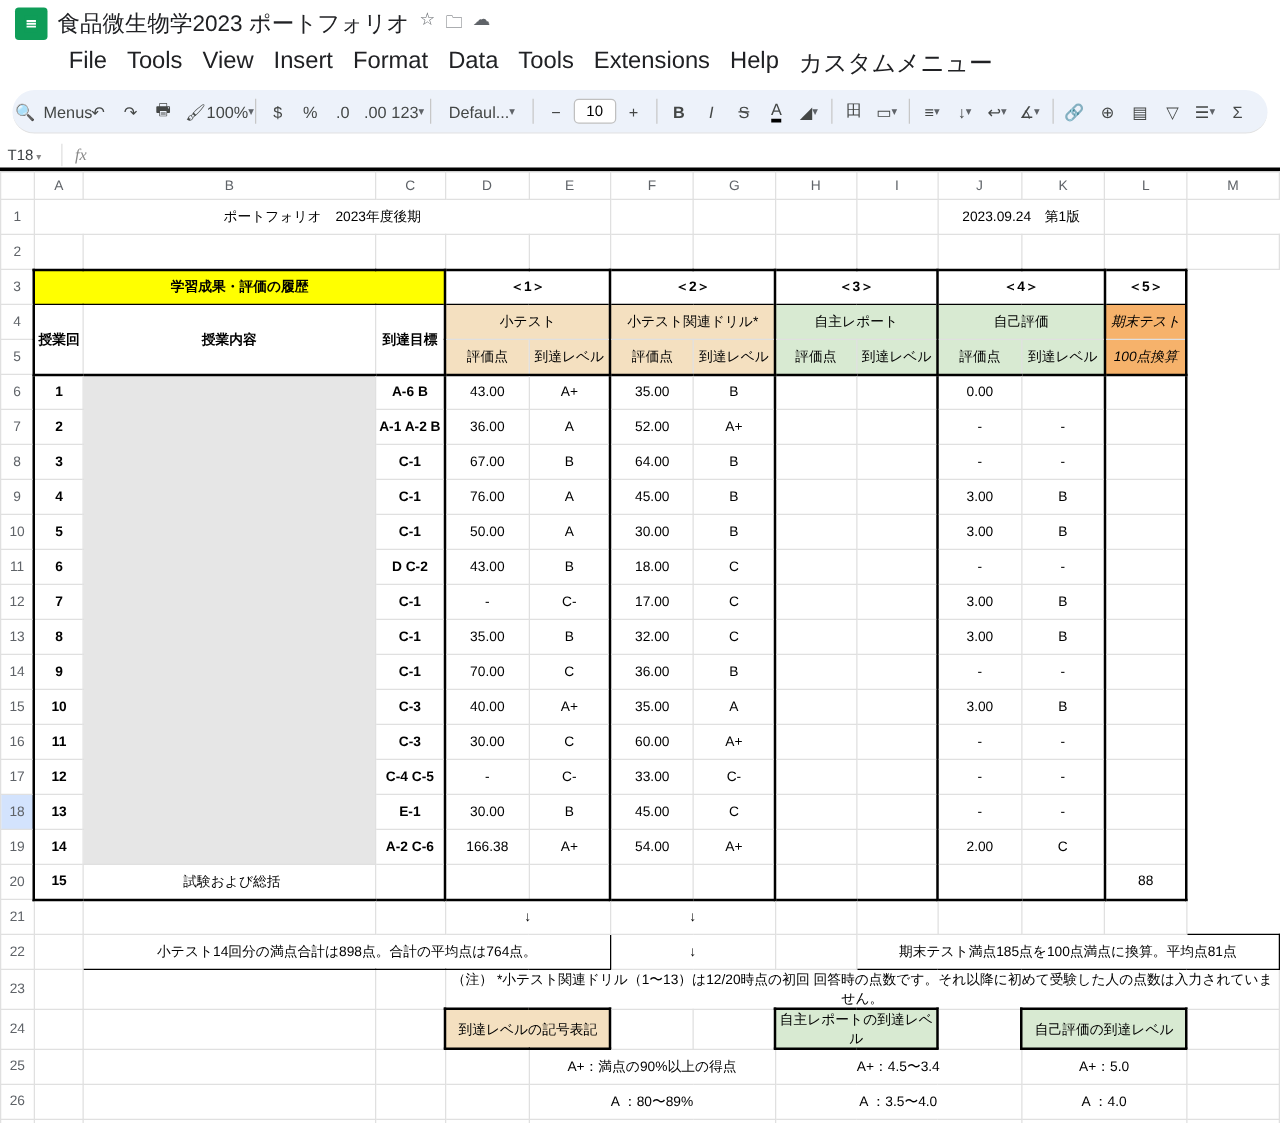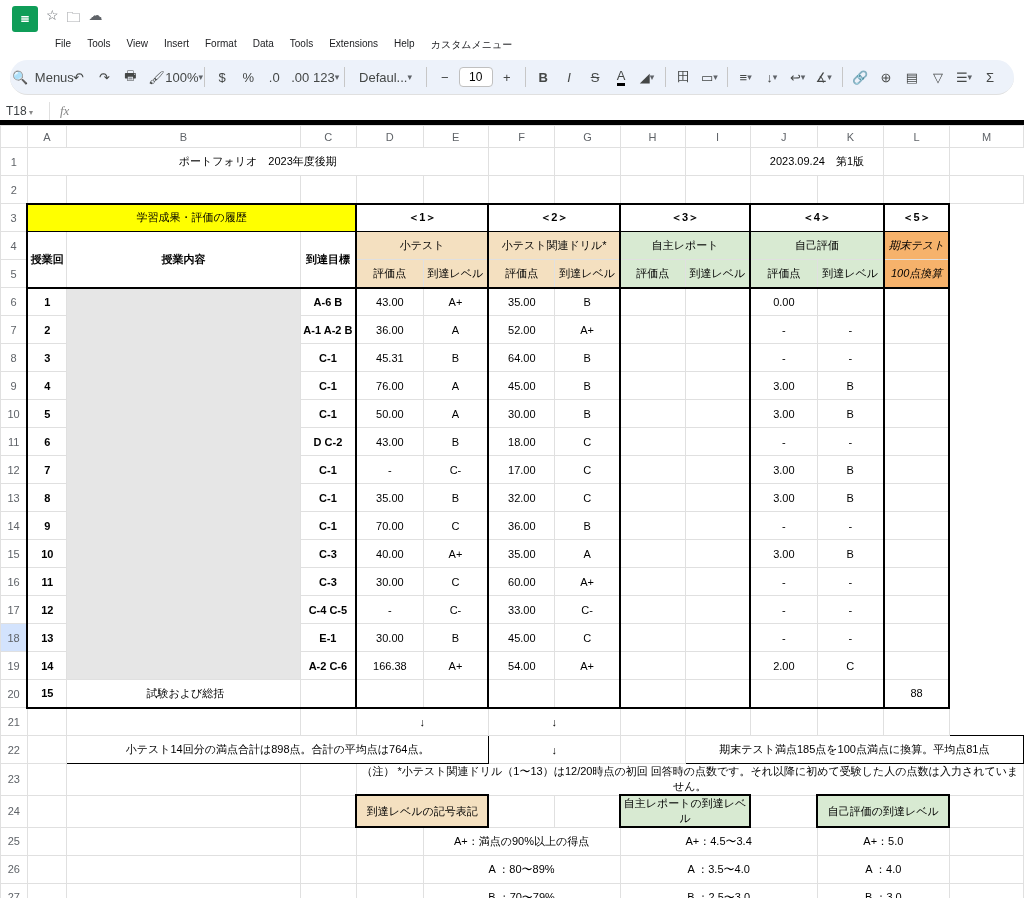--- a/index.html
+++ b/index.html
@@ -7,34 +7,34 @@
 
 
 .header { padding: 6px 12px 0 12px; }
 .title-row { display: flex; align-items: center; gap: 8px; }
 .logo { width: 26px; height: 26px; background: #0f9d58; border-radius: 3px; display: flex; align-items: center; justify-content: center; color: #fff; font-size: 12px; font-weight: bold; }
 .logo svg { width: 18px; height: 18px; }
 .doc-title { font-size: 18px; color: #202124; }
 .title-icons { display: flex; gap: 8px; color: #5f6368; font-size: 14px; }
 .title-icons span { cursor: pointer; }
 .menubar { display: flex; gap: 2px; padding: 2px 0 4px 36px; }
-.menu-item { padding: 4px 7px; font-size: 10px; color: #202124; border-radius: 4px; cursor: pointer; }
+.menu-item { padding: 4px 7px; font-size: 19px; color: #202124; border-radius: 4px; cursor: pointer; }
 
 
 .toolbar { display: flex; align-items: center; gap: 2px; padding: 4px 12px; border-bottom: 1px solid #e0e0e0; background: #edf2fa; border-radius: 24px; margin: 0 10px 6px 10px; }
 .tool { padding: 4px 6px; color: #444746; font-size: 13px; cursor: pointer; border-radius: 4px; display: flex; align-items: center; justify-content: center; min-width: 24px; height: 26px; }
 .tool.search-pill { background: transparent; padding: 4px 12px; border-radius: 14px; gap: 6px; }
 .sep { width: 1px; height: 20px; background: #c7c7c7; margin: 0 4px; }
 .zoom { padding: 4px 8px; }
 .font-sel { padding: 4px 10px; min-width: 70px; border: none; background: transparent; }
 .size-box { border: 1px solid #c0c0c0; border-radius: 4px; width: 34px; text-align: center; font-size: 12px; padding: 2px; background: #fff; }
 .drop::after { content: ' ▾'; font-size: 9px; color: #5f6368; }
 
 
-.fx-row { display: flex; align-items: center; border-bottom: 5px solid #000000; height: 24px; }
+.fx-row { display: flex; align-items: center; border-bottom: 3px solid #000000; height: 24px; }
 .name-box { width: 50px; padding: 2px 6px; font-size: 12px; color: #3c4043; border-right: 1px solid #e0e0e0; }
 .name-box::after { content: ' ▾'; font-size: 8px; color: #888; }
 .fx-symbol { padding: 0 10px; font-style: italic; font-family: serif; color: #888; }
 
 
 .sheet-wrap { overflow: auto; }
 table.sheet { border-collapse: collapse; table-layout: fixed; }
 .sheet th, .sheet td { border: 1px solid #e0e0e0; font-size: 11px; padding: 0; height: 28px; text-align: center; background: #fff; }
 .sheet th { background: #fff; font-weight: normal; color: #5f6368; height: 22px; }
 .sheet td.rowhdr { width: 28px; background: #fff; color: #5f6368; font-size: 11px; }
@@ -45,21 +45,21 @@
 
 
 .bt { border-top: 2px solid #000 !important; }
 .bb { border-bottom: 2px solid #000 !important; }
 .bl { border-left: 2px solid #000 !important; }
 .br { border-right: 2px solid #000 !important; }
 .bthin-bb { border-bottom: 1px solid #000 !important; }
 
 .title-cell { font-size: 20px; color: #000; }
 .ver { font-size: 12px; color: #000; text-align: center; }
-.yellow { background: #ffff00 !important; font-weight: normal; font-size: 15px; color: #000; }
+.yellow { background: #ffff00 !important; font-weight: bold; font-size: 15px; color: #000; }
 .tan { background: #f4e0c0 !important; }
 .lgreen { background: #d8ead2 !important; }
 .orange { background: #f6b26b !important; font-style: italic; }
 .bold { font-weight: bold; color: #000; }
 .body-cell { color: #000; font-size: 12px; }
 .redacted { background: #e6e6e6 !important; }
 .diag { background: linear-gradient(to top right, transparent calc(50% - 0.5px), #999 calc(50% - 0.5px), #999 calc(50% + 0.5px), transparent calc(50% + 0.5px)); }
 .arrow { font-size: 14px; color: #000; }
 .note-box { border: 1px solid #000 !important; font-size: 11px; color: #000; padding: 4px 8px; text-align: center; }
 .small-note { font-size: 9px; color: #000; text-align: left; padding-left: 6px; }
@@ -71,20 +71,21 @@
 <body>
 
 <div class="header">
   <div class="title-row">
     <div class="logo">
       <svg viewBox="0 0 24 24" fill="#fff">
           <path d="M5 3h14v18H5z" fill="#0f9d58"></path>
           <path d="M7 8h10v2H7zm0 3h10v2H7zm0 3h10v2H7z" fill="#fff"></path>
         </svg>
     </div>
+    <span class="doc-title">食品微生物学2023 ポートフォリオ</span>
     <div class="title-icons">
       <span>☆</span>
       <span>🗀</span>
       <span>☁</span>
     </div>
   </div>
   <div class="menubar">
       <span class="menu-item">File</span>
       <span class="menu-item">Tools</span>
       <span class="menu-item">View</span>
@@ -278,21 +279,21 @@
           <td class="body-cell"></td>
           <td class="br body-cell"></td>
           <td class="body-cell">-</td>
           <td class="br body-cell">-</td>
           <td class="diag br"></td>
         </tr>
         <tr>
           <td class="rowhdr">8</td>
           <td class="bold bl body-cell">3</td>
           <td class="bold br body-cell">C-1</td>
-          <td class="body-cell">45.31</td>
+          <td class="body-cell">67.00</td>
           <td class="br body-cell">B</td>
           <td class="body-cell">64.00</td>
           <td class="br body-cell">B</td>
           <td class="body-cell"></td>
           <td class="br body-cell"></td>
           <td class="body-cell">-</td>
           <td class="br body-cell">-</td>
           <td class="diag br"></td>
         </tr>
         <tr>

